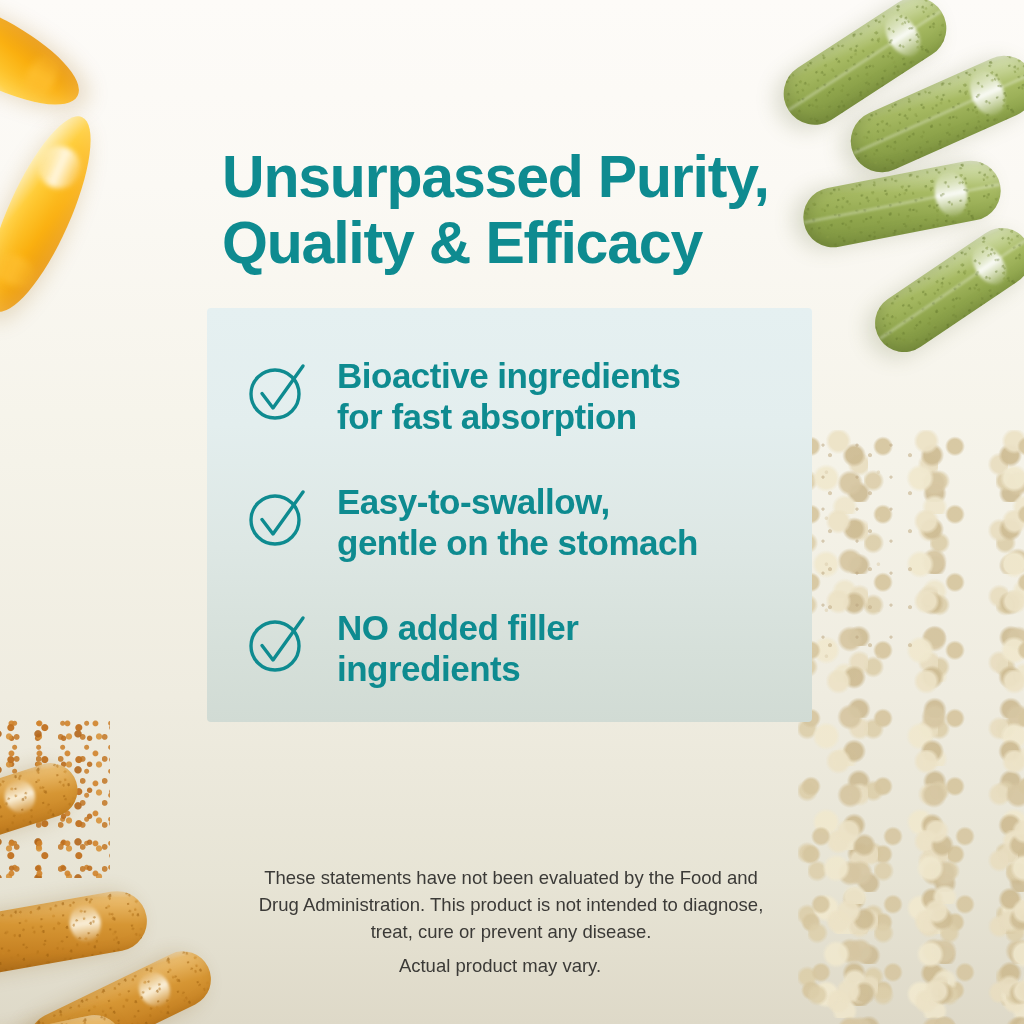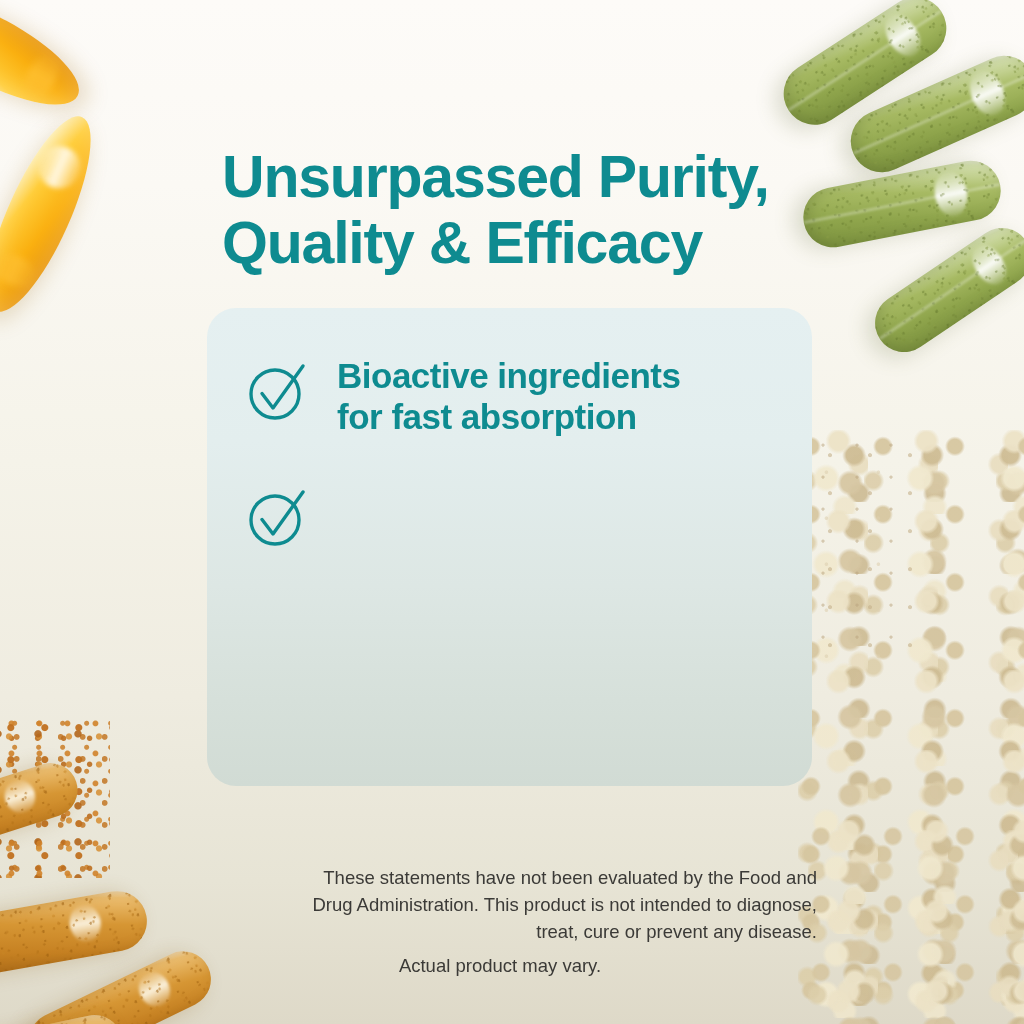--- a/index.html
+++ b/index.html
@@ -213,22 +213,22 @@
     letter-spacing: -1.2px;
   }
   .headline .l2 { display: block; }
 
   
   .card {
     position: absolute;
     left: 207px;
     top: 308px;
     width: 605px;
-    height: 478px;
-    border-radius: 29px;
+    height: 414px;
+    border-radius: 4px;
     background: linear-gradient(180deg,
        #e5f0f1 0%,
        #e3eeee 28%,
        #dde7e4 58%,
        #d6e0da 82%,
        #d1dbd4 100%);
   }
 
   .benefits {
     position: absolute;
@@ -259,21 +259,21 @@
     white-space: pre-line;
     padding-top: 2px;
   }
 
   
   .disclaimer {
     position: absolute;
     left: 205px;
     top: 845px;
     width: 612px;
-    text-align: right;
+    text-align: center;
     color: #3b3a37;
     font-size: 18.5px;
     line-height: 1.46;
     white-space: pre-line;
   }
   .vary {
     position: absolute;
     left: 194px;
     top: 933px;
     width: 612px;
@@ -344,28 +344,40 @@
         <span class="check-icon">
           <svg viewBox="0 0 66 66" width="66" height="66" aria-hidden="true">
             <circle cx="30" cy="36" r="24" fill="none" stroke="#0e8b90" stroke-width="3.4"></circle>
             <path d="M17 35.5 L28 50 L58 8" fill="none" stroke="#0e8b90" stroke-width="3.4" stroke-linecap="round" stroke-linejoin="round"></path>
           </svg>
         </span>
         <span class="benefit-text">Bioactive ingredients
 for fast absorption</span>
       </div>
 
-
       <div class="benefit">
         <span class="check-icon">
           <svg viewBox="0 0 66 66" width="66" height="66" aria-hidden="true">
             <circle cx="30" cy="36" r="24" fill="none" stroke="#0e8b90" stroke-width="3.4"></circle>
             <path d="M17 35.5 L28 50 L58 8" fill="none" stroke="#0e8b90" stroke-width="3.4" stroke-linecap="round" stroke-linejoin="round"></path>
           </svg>
         </span>
+        <span class="benefit-text">Easy-to-swallow,
+gentle on the stomach</span>
+      </div>
+
+      <div class="benefit">
+        <span class="check-icon">
+          <svg viewBox="0 0 66 66" width="66" height="66" aria-hidden="true">
+            <circle cx="30" cy="36" r="24" fill="none" stroke="#0e8b90" stroke-width="3.4"></circle>
+            <path d="M17 35.5 L28 50 L58 8" fill="none" stroke="#0e8b90" stroke-width="3.4" stroke-linecap="round" stroke-linejoin="round"></path>
+          </svg>
+        </span>
+        <span class="benefit-text">NO added filler
+ingredients</span>
       </div>
 
     </div>
   </div>
 
   <p class="disclaimer">These statements have not been evaluated by the Food and
 Drug Administration. This product is not intended to diagnose,
 treat, cure or prevent any disease.</p>
   <p class="vary">Actual product may vary.</p>
 

